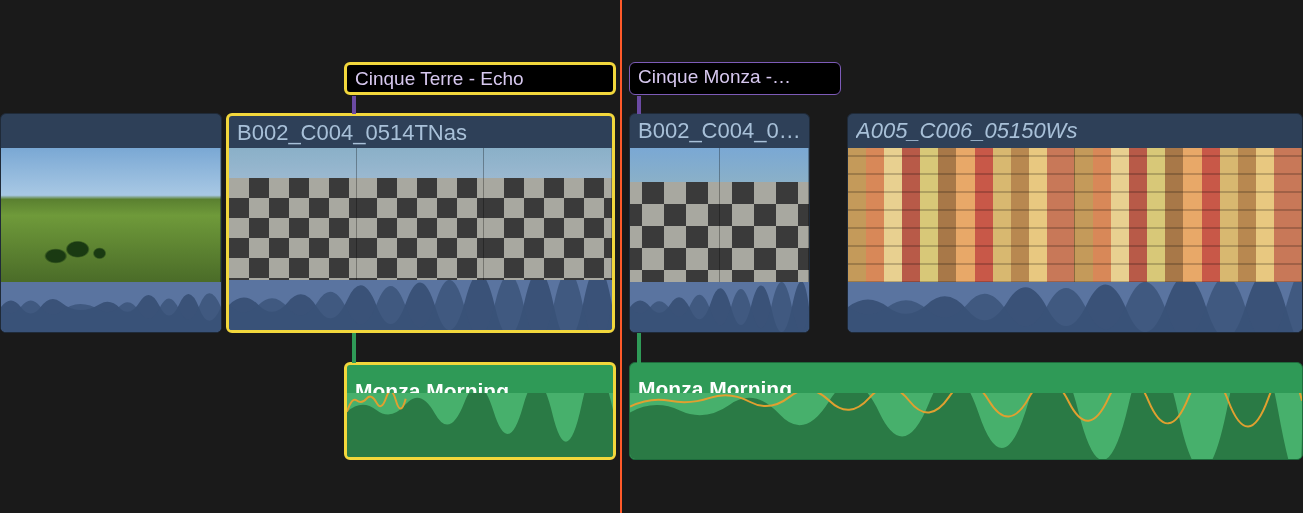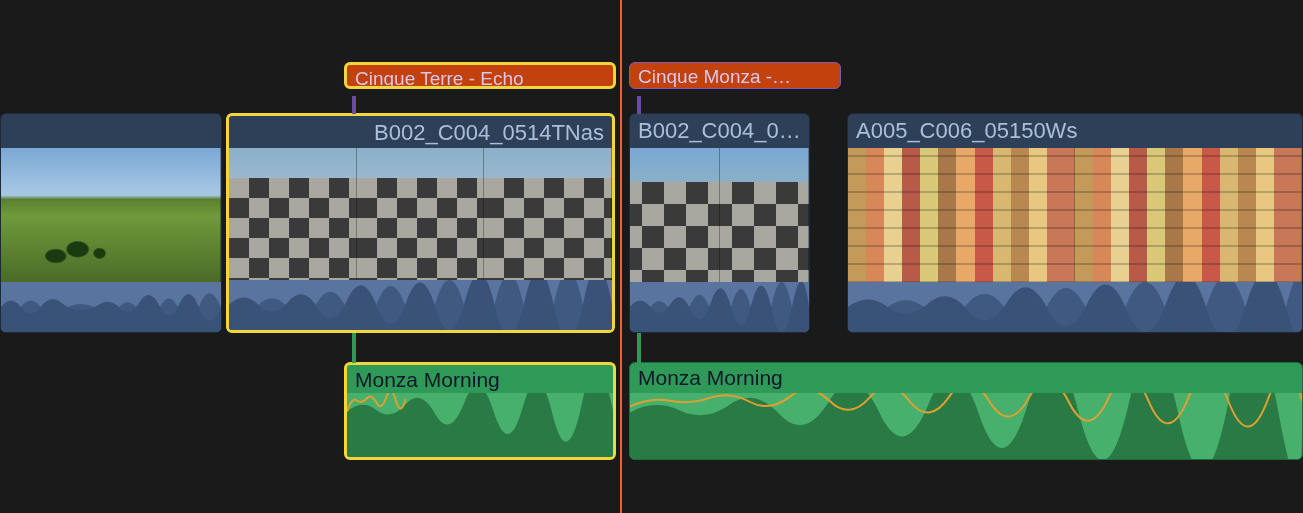--- a/index.html
+++ b/index.html
@@ -36,23 +36,23 @@
     left: 8px;
     font-size: 19px;
     white-space: nowrap;
     overflow: hidden;
     text-overflow: ellipsis;
     right: 8px;
     pointer-events: none;
   }
   
   .title-clip {
-    background: #c2410c;
+    background: #000000;
     border: 1px solid #7d5bb8;
-    height: 27px;
+    height: 33px;
   }
   .title-clip.selected {
     border: 3px solid #f2d73c;
   }
   .title-clip .clip-label {
     color: #d7c8ef;
     font-size: 19px;
     top: 3px;
   }
   
@@ -66,21 +66,20 @@
     background: #2f9a57;
   }
   
   .video-clip {
     background: #2e4058;
     border: 1px solid #1f2a38;
     height: 220px;
   }
   .video-clip.selected {
     border: 3px solid #f2d73c;
-    text-align: right;
   }
   .video-clip .clip-label {
     color: #a8c0d8;
     font-size: 22px;
     top: 4px;
   }
   .video-clip .thumb-area {
     position: absolute;
     top: 34px;
     left: 0; right: 0;
@@ -103,23 +102,24 @@
   
   .audio-clip {
     background: #2f9a57;
     border: 1px solid #1e6b3c;
     height: 98px;
   }
   .audio-clip.selected {
     border: 3px solid #f2d73c;
   }
   .audio-clip .clip-label {
-    color: #0f172a;
+    color: #ffffff;
     font-size: 21px;
-    top: 3px;
+    top: 14px;
+    font-weight: bold;
   }
   .audio-clip .wave-area {
     position: absolute;
     top: 30px;
     left: 0; right: 0; bottom: 0;
     background: #47b06c;
   }
   .audio-clip.selected .wave-area { top: 28px; }
   
   .thumb.tuscany {
@@ -212,21 +212,21 @@
       <div class="thumb checker2"></div>
     </div>
     <div class="wave-area">
       <svg viewBox="0 0 212 50" preserveAspectRatio="none">
         <path d="M0,25 Q12,12 24,25 T48,22 T72,28 T96,20 T120,26 T144,22 T168,28 T192,24 T212,25 L212,50 L0,50 Z" fill="#3a5278"></path>
         <path d="M0,25 Q12,38 24,25 T48,28 T72,22 T96,30 T120,24 T144,28 T168,22 T192,26 T212,25 L212,50 L0,50 Z" fill="#3a5278" opacity="0.8"></path>
       </svg>
     </div>
   </div>
 
-  <div class="clip video-clip" style="left:847px; top:113px; width:456px;">
+  <div class="clip video-clip" style="left:847px; top:113px; width:456px;font-style:italic;">
     <span class="clip-label">A005_C006_05150Ws</span>
     <div class="thumb-area">
       <div class="thumb buildings"></div>
       <div class="thumb buildings"></div>
     </div>
     <div class="wave-area">
       <svg viewBox="0 0 456 50" preserveAspectRatio="none">
         <path d="M0,25 Q20,10 40,25 T80,22 T120,28 T160,20 T200,26 T240,22 T280,28 T320,20 T360,26 T400,22 T440,26 T456,25 L456,50 L0,50 Z" fill="#3a5278"></path>
         <path d="M0,25 Q20,40 40,25 T80,28 T120,22 T160,30 T200,24 T240,28 T280,22 T320,30 T360,24 T400,28 T440,24 T456,25 L456,50 L0,50 Z" fill="#3a5278" opacity="0.8"></path>
       </svg>

